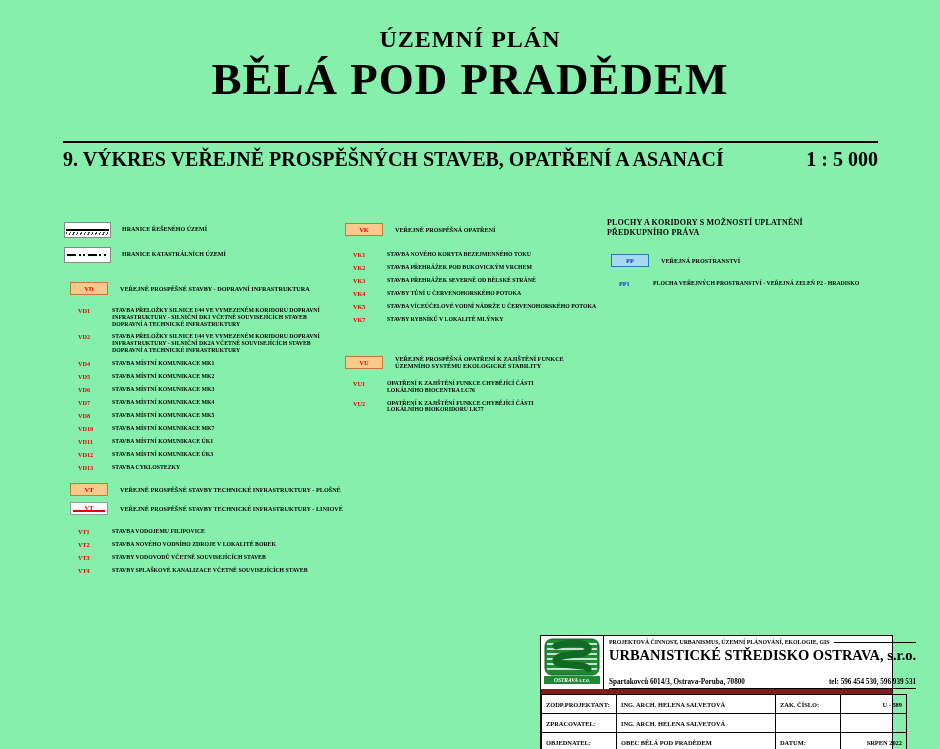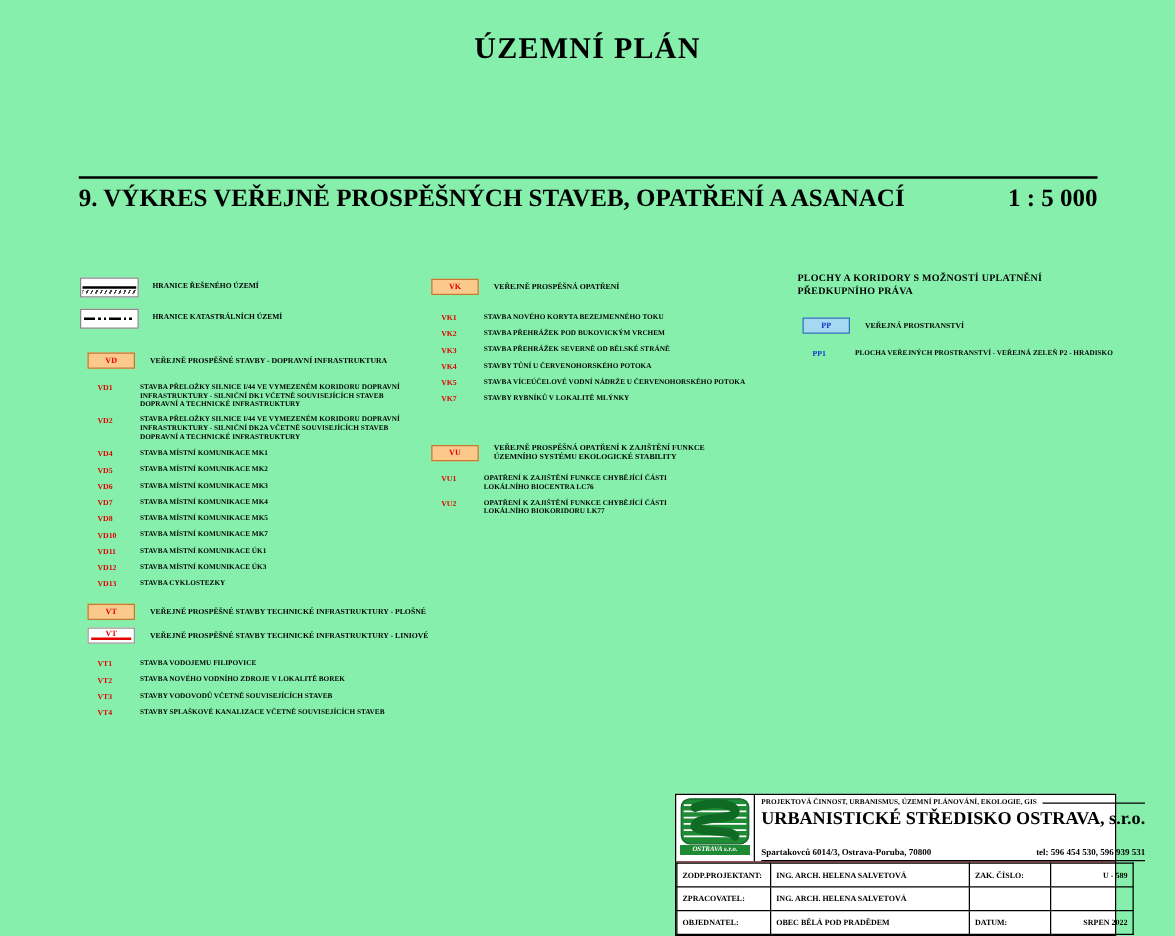--- a/index.html
+++ b/index.html
@@ -34,21 +34,21 @@
   .bsw{width:45px;height:14px;border:1px solid #888;background:#fff;position:relative;flex:0 0 auto;}
   .bsw.b1::before{content:"";position:absolute;left:1px;right:1px;top:6px;height:2.4px;background:#000;}
   .bsw.b1::after{content:"";position:absolute;left:1px;right:1px;top:8.6px;height:3.6px;
      background:repeating-linear-gradient(115deg,#444 0 1.2px,transparent 1.2px 3.4px);}
   .bsw.b2::before{content:"";position:absolute;left:2px;right:2px;top:6.2px;height:2px;
      background:repeating-linear-gradient(90deg,#000 0 9px,transparent 9px 11.5px,#000 11.5px 13.5px,transparent 13.5px 16px,#000 16px 18px,transparent 18px 20.5px);}
   
   .abs{position:absolute;}
   
   .tb{position:absolute;left:540px;top:635px;width:353px;box-sizing:border-box;border:1.5px solid #000;background:#fff;}
-  .tb-top{display:flex;height:53px;border-bottom:1px solid #7f1d1d;}
+  .tb-top{display:flex;height:53px;border-bottom:5px solid #7f1d1d;}
   .tb-logo{width:64px;border-right:1px solid #000;box-sizing:border-box;padding:2px 3px 1px 3px;display:flex;flex-direction:column;align-items:center;}
   .logo-caption{width:56px;background:var(--logoGreen);color:#fff;font-size:5.5px;font-weight:bold;font-style:italic;text-align:center;line-height:8px;}
   .tb-info{flex:1;display:flex;flex-direction:column;padding:3px 5px 2px 5px;box-sizing:border-box;}
   .tagline-row{display:flex;align-items:center;gap:5px;}
   .tagline{font-size:5.8px;font-weight:bold;white-space:nowrap;}
   .tagline-hr{flex:1;border-top:1px solid #000;}
   .company{font-size:14.5px;font-weight:bold;white-space:nowrap;margin-top:2px;}
   .addr-row{display:flex;justify-content:space-between;font-size:7.2px;font-weight:bold;margin-top:14px;border-bottom:1px solid #000;padding-bottom:2px;}
   .tb-table{width:100%;border-collapse:collapse;table-layout:fixed;}
   .tb-table td{border:1px solid #000;height:16px;padding:1px 4px;font-size:6.4px;font-weight:bold;vertical-align:middle;overflow:hidden;white-space:nowrap;}
@@ -57,20 +57,21 @@
   .tb-table td.c3{width:56px;}
   .tb-table td.c4{width:57px;text-align:right;}
 </style>
 </head>
 <body>
 
 <div id="doc" style="--orangeFill: #fbc98c; --orangeBorder: #c47a30; --blueFill: #a5d9f2; --blueBorder: #2e75b6; --codeRed: #e60000; --codeBlue: #1133cc; --logoGreen: #1e8a34;">
 
   <div class="hdr">
     <div class="title-small">ÚZEMNÍ PLÁN</div>
+    <div class="title-large">BĚLÁ POD PRADĚDEM</div>
   </div>
   <div class="rule"></div>
   <div class="subtitle">
     <span>9. VÝKRES VEŘEJNĚ PROSPĚŠNÝCH STAVEB, OPATŘENÍ A ASANACÍ</span>
     <span>1 : 5 000</span>
   </div>
 
   <div class="abs" style="left:64px;top:222px;">
 
       <div class="brow">
@@ -233,21 +234,21 @@
           <span class="txt" style="width:150px;">OPATŘENÍ K ZAJIŠTĚNÍ FUNKCE CHYBĚJÍCÍ ČÁSTI LOKÁLNÍHO BIOCENTRA LC76</span>
         </div>
 
         <div class="li">
           <span class="code">VU2</span>
           <span class="txt" style="width:150px;">OPATŘENÍ K ZAJIŠTĚNÍ FUNKCE CHYBĚJÍCÍ ČÁSTI LOKÁLNÍHO BIOKORIDORU LK77</span>
         </div>
       </div>
   </div>
 
-  <div class="abs" style="left:638px;top:218px;width:285px;">
+  <div class="abs" style="left:607px;top:218px;width:285px;">
     <div class="sec-hdr" style="font-size:8px;width:250px;line-height:1.25;">PLOCHY A KORIDORY S MOŽNOSTÍ UPLATNĚNÍ PŘEDKUPNÍHO PRÁVA</div>
     <div class="legend-head" style="margin-top:16px;margin-left:4px;">
       <span class="sw blue">PP</span>
       <span class="lbl">VEŘEJNÁ PROSTRANSTVÍ</span>
     </div>
     <div class="items" style="margin-top:13px;margin-left:4px;">
 
         <div class="li">
           <span class="code" style="color:var(--codeBlue);">PP1</span>
           <span class="txt" style="width:235px;white-space:nowrap;">PLOCHA VEŘEJNÝCH PROSTRANSTVÍ - VEŘEJNÁ ZELEŇ P2 - HRADISKO</span>

